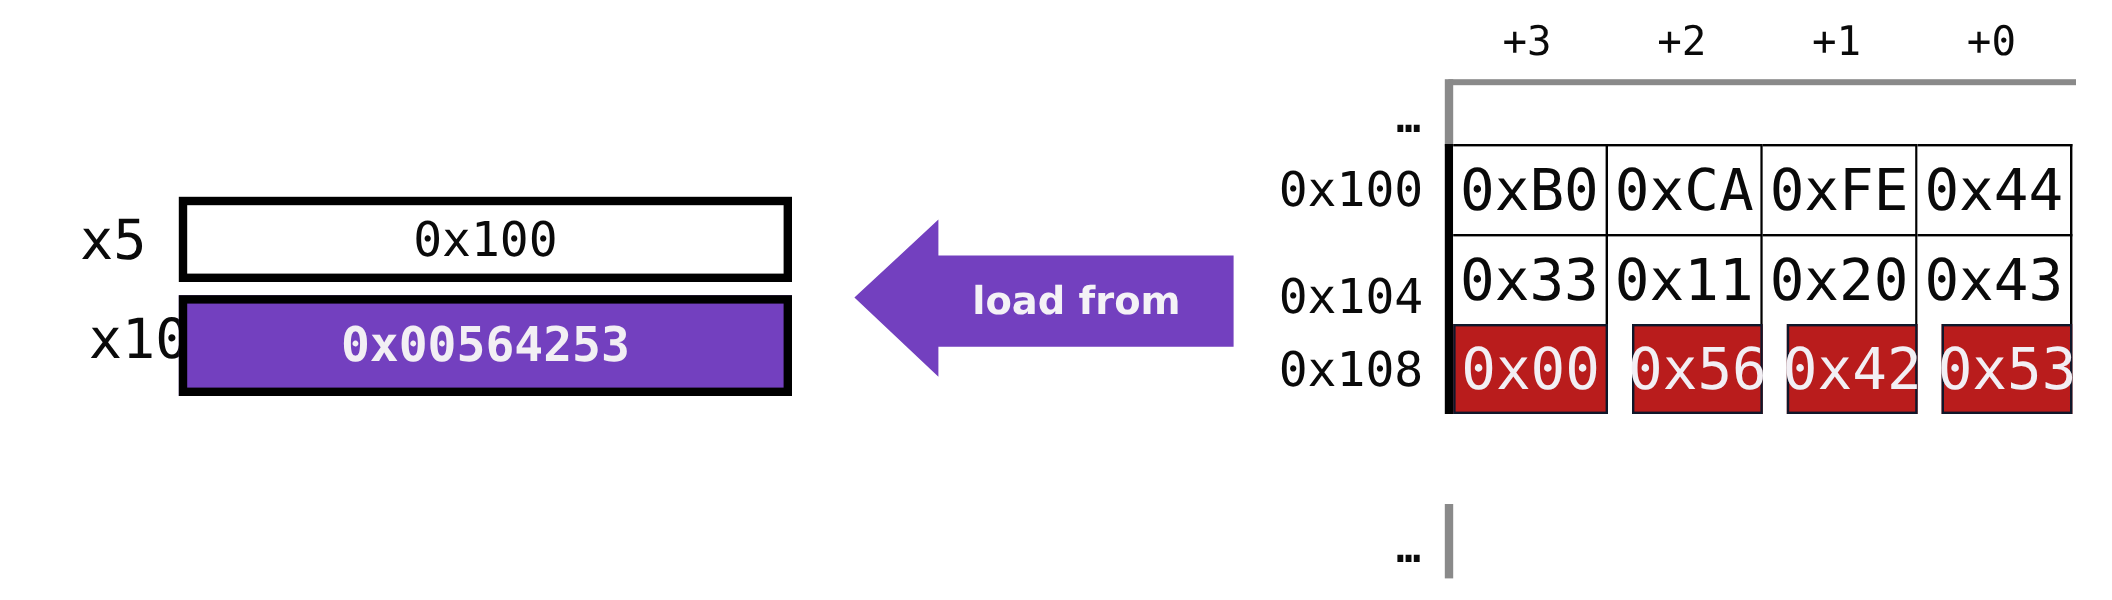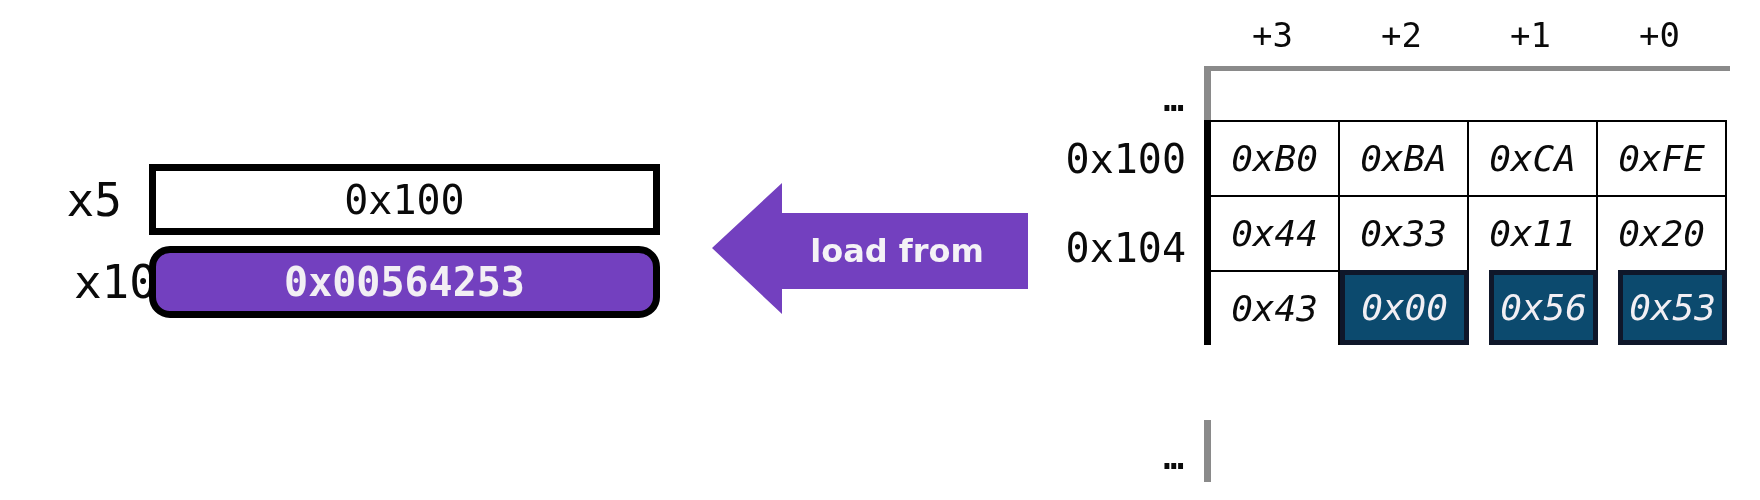--- a/index.html
+++ b/index.html
@@ -15,21 +15,21 @@
   .reg-box{
     position:absolute;left:149px;width:511px;box-sizing:border-box;
     border:7px solid #000;display:flex;align-items:center;justify-content:center;
     font-size:40px;
   }
   .reg-box.plain{background:#ffffff;}
   .reg-box.hl{background:#7340BF;color:#F2EFF4;font-weight:bold;}
   #reg0-label{top:164px;height:71px;}
   #reg0-box{top:164px;height:71px;}
   #reg1-label{top:246px;height:72px;margin-left:35px;}
-  #reg1-box{top:246px;height:72px;border-radius:21px;}
+  #reg1-box{top:246px;height:84px;}
   
   .arrow-svg{position:absolute;left:705px;top:180px;width:330px;height:140px;}
   .arrow-label{
     position:absolute;left:782px;top:213px;width:246px;height:76px;
     display:flex;align-items:center;justify-content:center;box-sizing:border-box;padding-right:16px;
     font-family:"DejaVu Sans",sans-serif;font-weight:bold;font-size:32px;color:#F4F2F6;
   }
   
   .col-header{
     position:absolute;top:12px;width:129px;height:46px;line-height:46px;
@@ -49,24 +49,24 @@
   #gray-top-h{left:1207px;top:66px;width:523px;height:5px;}
   #gray-left-v-top{left:1204px;top:66px;width:7px;height:56px;}
   #gray-left-v-bottom{left:1204px;top:420px;width:7px;height:62px;}
   .memgrid{
     position:absolute;left:1204px;top:120px;
     display:grid;grid-template-columns:repeat(4,129px);grid-auto-rows:75px;
     border-left:7px solid #000;
   }
   .cell{
     box-sizing:border-box;border-top:2.5px solid #000;border-right:2.5px solid #000;
-    display:flex;align-items:center;justify-content:center;font-size:36px;background:#ffffff;font-style:italic;
+    display:flex;align-items:center;justify-content:center;font-size:48px;background:#ffffff;
   }
   .cell.hl{
-    background:#0c4a6e;color:#F2EFF4;border:5px solid #0f172a;
+    background:#b91c1c;color:#F2EFF4;border:2px solid #0f172a;
   }
   .cell.hl.gapped{margin-left:20px;}
 </style>
 </head>
 <body>
 
 <div class="canvas">
 
   <div class="reg-label" id="reg0-label">x5</div>
   <div class="reg-box plain" id="reg0-box">
@@ -89,32 +89,33 @@
   <div class="col-header" style="left:1595px">+0</div>
 
   <div class="gray-line" id="gray-top-h"></div>
   <div class="gray-line" id="gray-left-v-top"></div>
   <div class="gray-line" id="gray-left-v-bottom"></div>
   <div class="ellipsis" id="ellipsis-top">…</div>
   <div class="ellipsis" id="ellipsis-bottom">…</div>
 
   <div class="row-label" style="top:122px">0x100</div>
   <div class="row-label" style="top:211px">0x104</div>
+  <div class="row-label" style="top:272px">0x108</div>
 
   <div class="memgrid">
     <div class="cell">0xB0</div>
-    <div class="cell">0xBA</div>
     <div class="cell">0xCA</div>
     <div class="cell">0xFE</div>
 
     <div class="cell">0x44</div>
     <div class="cell">0x33</div>
     <div class="cell">0x11</div>
 
     <div class="cell">0x20</div>
     <div class="cell">0x43</div>
 
     <div class="cell hl">0x00</div>
     <div class="cell hl gapped">0x56</div>
+    <div class="cell hl gapped">0x42</div>
     <div class="cell hl gapped">0x53</div>
   </div>
 
 </div>
 
 </body></html>

